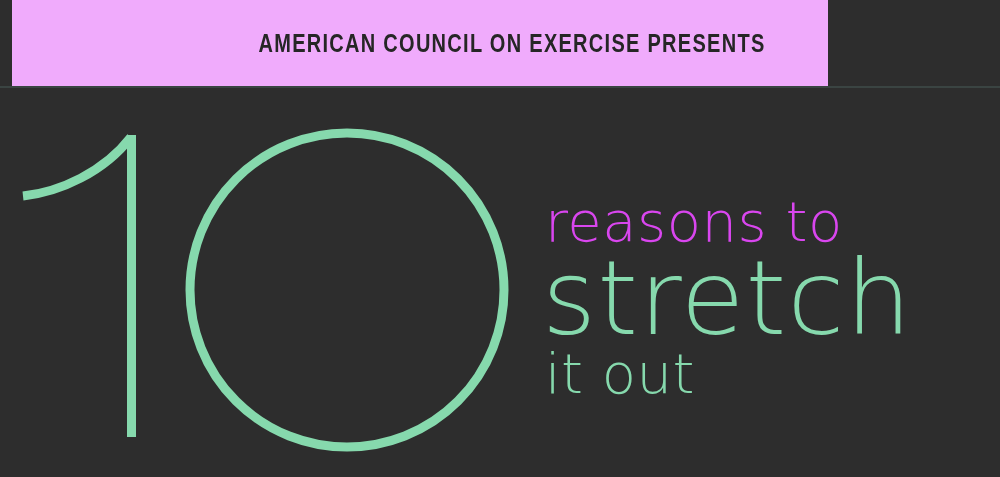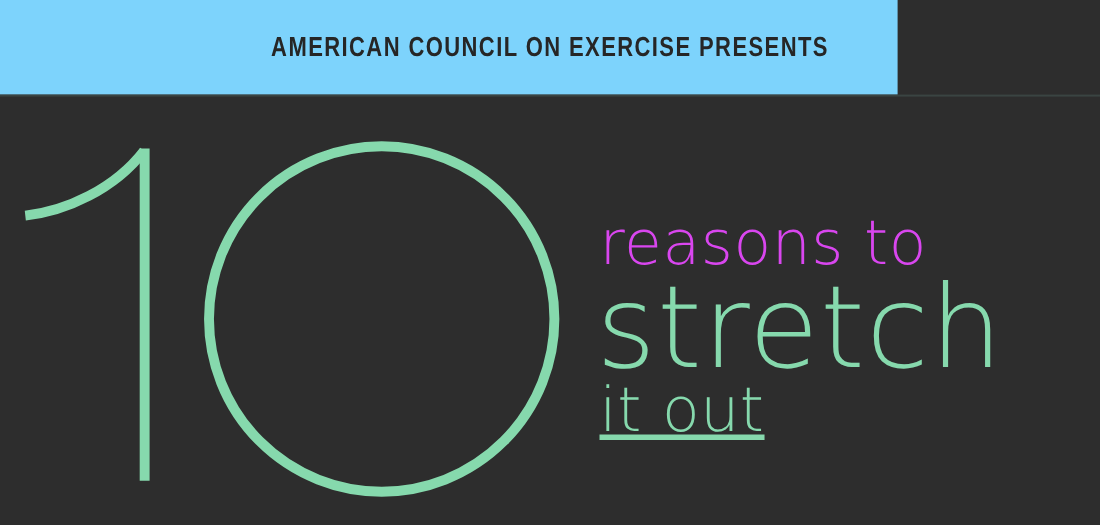--- a/index.html
+++ b/index.html
@@ -12,25 +12,25 @@
     width: 1000px;
     height: 477px;
     overflow: hidden;
     font-family: "Liberation Sans", sans-serif;
     background: #2d2d2d;
   }
 
   
   .top-band {
     position: absolute;
-    left: 0;
+    left: 12px;
     top: 0;
     width: 816px;
     height: 86px;
-    background: #7dd3fc;
+    background: #f0abfc;
     box-sizing: border-box;
   }
   .band-rule {
     position: absolute;
     left: 0;
     top: 86px;
     width: 1000px;
     height: 2px;
     background: #3a4442;
   }
@@ -103,21 +103,20 @@
   }
   .line-itout {
     font-family: "DejaVu Sans", sans-serif;
     font-weight: 300;
     font-size: 56px;
     line-height: 52px;
     letter-spacing: 0.5px;
     white-space: nowrap;
     margin-top: 2px;
     color: #86d9ad;
-    text-decoration: underline;
   }
 </style>
 </head>
 <body>
 
 <div id="poster">
 
   <div class="top-band">
     <div class="presenter">AMERICAN COUNCIL ON EXERCISE PRESENTS</div>
   </div>

